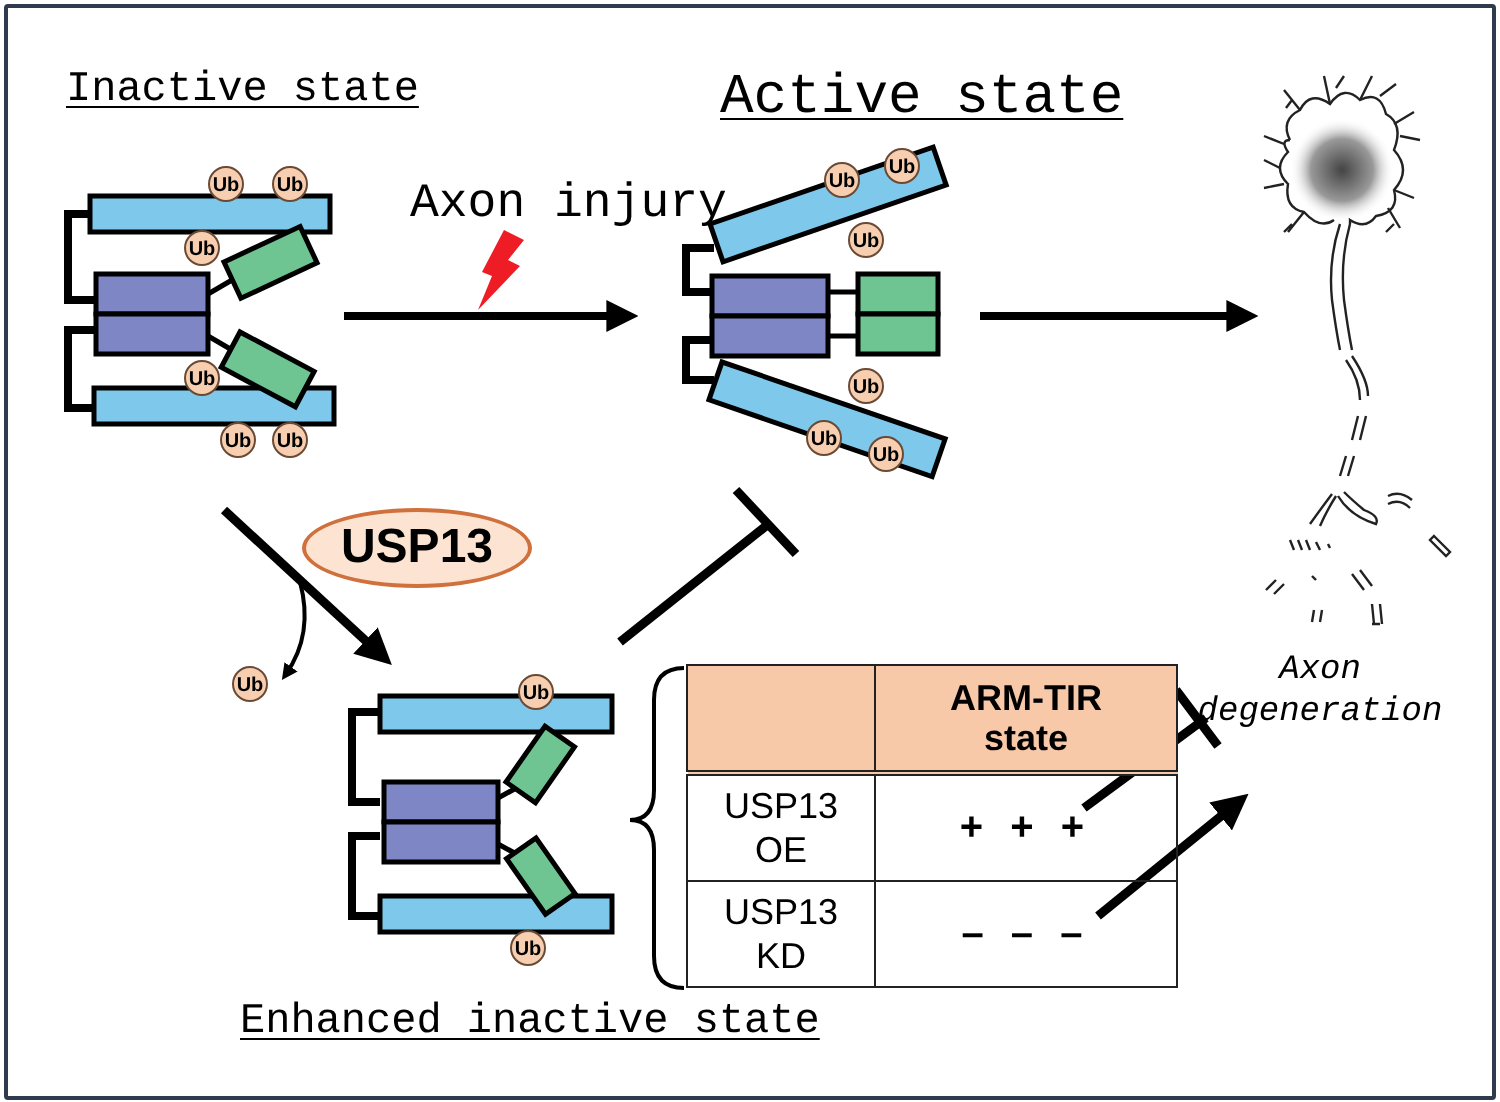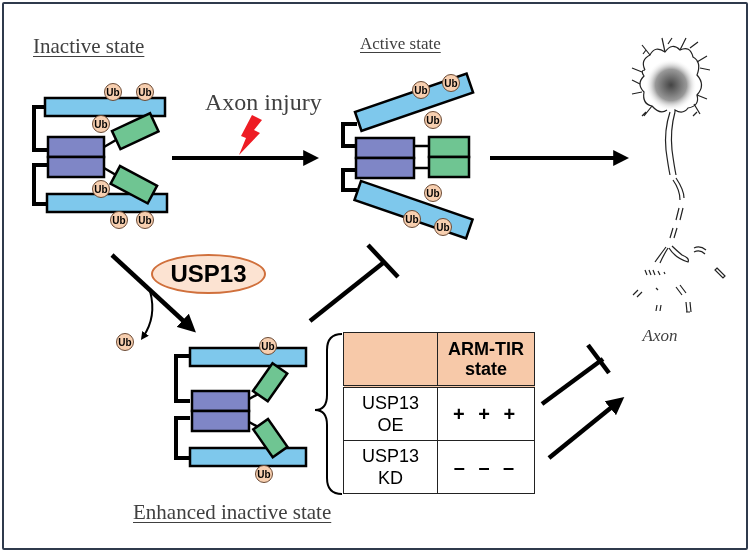--- a/index.html
+++ b/index.html
@@ -1,28 +1,28 @@
 <!DOCTYPE html>
 <html><head>
 <meta charset="utf-8">
 <style>
   html, body { margin:0; padding:0; background:#ffffff; }
   body { width:750px; height:551px; overflow:hidden; position:relative; font-family:"Liberation Sans", sans-serif; }
   #frame { position:absolute; left:2px; top:2px; width:742px; height:544px; border:2px solid #2f3a4c; border-radius:2px; background:#ffffff; }
   svg#diagram { position:absolute; left:0; top:0; }
-  .lbl { position:absolute; font-family:Liberation Serif, serif; color:#404040; white-space:nowrap; }
+  .lbl { position:absolute; font-family:Liberation Mono, monospace; color:#000000; white-space:nowrap; }
   .u { text-decoration:underline; text-underline-offset:3px; text-decoration-thickness:1px; }
   #title-inactive { left:33px; top:34px; font-size:21px; }
-  #title-active { left:360px; top:34px; font-size:17px; }
+  #title-active { left:360px; top:34px; font-size:28px; }
   #label-injury { left:205px; top:89px; font-size:24px; }
-  #title-enhanced { left:133px; top:500px; font-size:21px; }
+  #title-enhanced { left:120px; top:500px; font-size:21px; }
   #label-degen { left:660px; top:325px; font-size:17px; font-style:italic; text-align:center; line-height:21px; transform:translateX(-50%); }
   #usp13-badge { position:absolute; left:151px; top:254px; width:115px; height:40px; border:2.5px solid #d0703c; border-radius:50%; background:#fce3d2; display:flex; align-items:center; justify-content:center; box-sizing:border-box; }
   #usp13-badge span { font-weight:bold; font-size:24px; }
-  table#lock-table { position:absolute; left:343px; top:332px; width:192px; height:160px; border-collapse:collapse; font-family:"Liberation Sans", sans-serif; }
+  table#lock-table { position:absolute; left:343px; top:332px; width:246px; height:160px; border-collapse:collapse; font-family:"Liberation Sans", sans-serif; }
   #lock-table td, #lock-table th { border:1.5px solid #222; text-align:center; padding:0; }
   #lock-table thead th { background:#f7c9a9; font-weight:bold; font-size:18px; height:52px; line-height:20px; }
   #lock-table thead { border-bottom:3px double #222; }
   #lock-table tbody td { font-size:18px; line-height:22px; height:52px; }
   #lock-table td.sym { font-weight:bold; font-size:20px; letter-spacing:4px; }
   #lock-table col.c1 { width:94px; }
 </style>
 </head>
 <body>
 
@@ -136,20 +136,21 @@
   <line x1="588" y1="345" x2="609" y2="373" stroke="#000" stroke-width="4.5"></line>
   <line x1="549" y1="458" x2="618" y2="402" stroke="#000" stroke-width="4.5" marker-end="url(#ah)"></line>
 </svg>
 
 <div class="lbl u" id="title-inactive">Inactive state</div>
 <div class="lbl u" id="title-active">Active state</div>
 <div class="lbl" id="label-injury">Axon injury</div>
 <div class="lbl u" id="title-enhanced">Enhanced inactive state</div>
 <div class="lbl" id="label-degen">
   <div>Axon</div>
+  <div>degeneration</div>
 </div>
 
 <div id="usp13-badge">
   <span>USP13</span>
 </div>
 
 <table id="lock-table">
   <colgroup>
       <col class="c1">
       <col>

